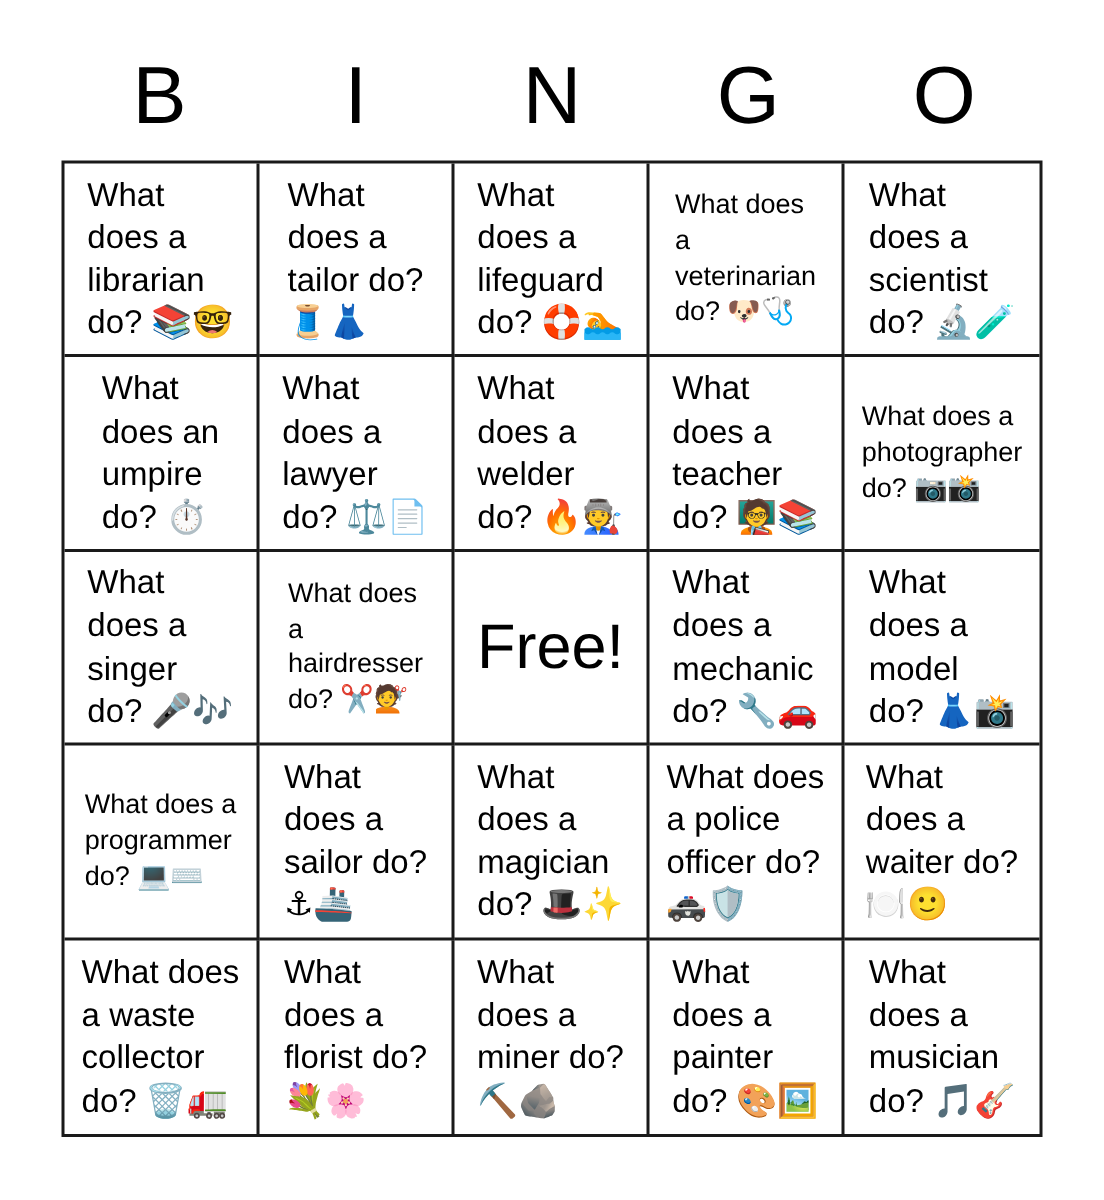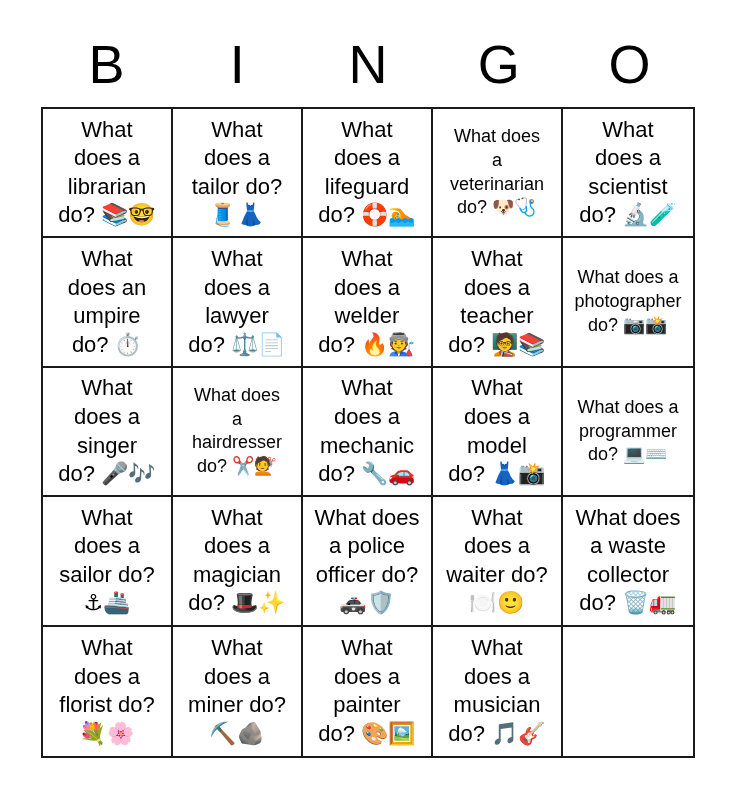--- a/index.html
+++ b/index.html
@@ -22,21 +22,21 @@
     border:2px solid #1a1a1a;
     display:grid;
     grid-template-columns:repeat(5,1fr);
     grid-template-rows:repeat(5,1fr);
     background:#fff;
   }
   .cell {
     border-right:2px solid #1a1a1a;
     border-bottom:2px solid #1a1a1a;
     display:flex; align-items:center; justify-content:center;
-    text-align:center;
+    text-align:left;
     font-size:22px; line-height:1.3;
     white-space:pre-line;
     padding:10px 3px;
     overflow:hidden;
     box-sizing:border-box;
     cursor:pointer;
   }
   .cell:nth-child(5n) { border-right:none; }
   .cell:nth-child(n+21) { border-bottom:none; }
   .cell.small { font-size:18px; line-height:1.32; }
@@ -96,20 +96,21 @@
 do? 📷📸</div>
 
   <div class="cell">What
 does a
 singer
 do? 🎤🎶</div>
   <div class="cell small">What does
 a
 hairdresser
 do? ✂️💇</div>
+  <div class="cell free">Free!</div>
   <div class="cell">What
 does a
 mechanic
 do? 🔧🚗</div>
   <div class="cell">What
 does a
 model
 do? 👗📸</div>
 
   <div class="cell small">What does a

